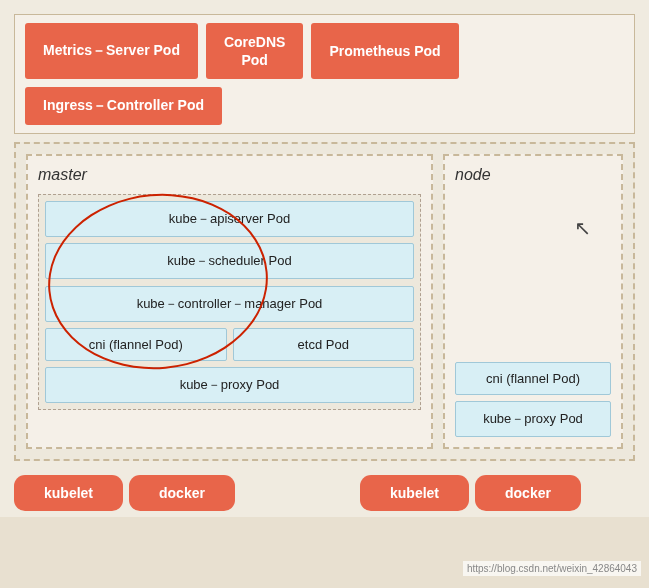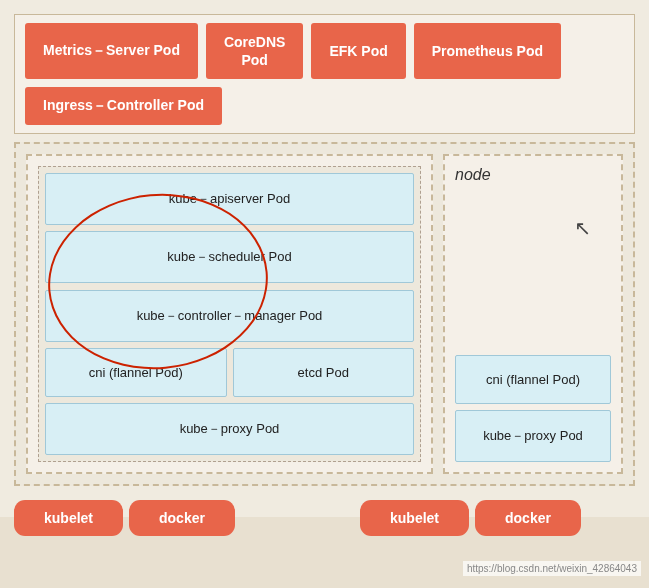--- a/index.html
+++ b/index.html
@@ -76,21 +76,21 @@
       font-size: 16px;
       font-style: italic;
       color: #333;
       margin-bottom: 4px;
     }
 
     .inner-pod-btn {
       background: #d8eff5;
       border: 1.5px solid #a0c8d8;
       color: #222;
-      padding: 16px 12px;
+      padding: 8px 12px;
       font-size: 13px;
       text-align: center;
       cursor: pointer;
       border-radius: 2px;
       width: 100%;
     }
 
     .small-row {
       display: flex;
       gap: 6px;
@@ -191,28 +191,28 @@
 <body>
 
 <div class="main-container">
 
   <div class="top-pods">
     <button class="pod-btn">Metrics－Server Pod</button>
     <button class="pod-btn coredns">
       <span>CoreDNS</span><br>
       <span>Pod</span>
     </button>
-    <button class="pod-btn">EFK Pod</button>
     <button class="pod-btn">Prometheus Pod</button>
     <button class="pod-btn">Ingress－Controller Pod</button>
   </div>
 
   <div class="bottom-section">
 
     <div class="master-panel">
+      <div class="panel-label">master</div>
 
       <div class="inner-panel-wrapper">
         <button class="inner-pod-btn">kube－apiserver Pod</button>
         <button class="inner-pod-btn" style="margin-top:6px;">kube－scheduler Pod</button>
         <button class="inner-pod-btn" style="margin-top:7px;">kube－controller－manager Pod</button>
         <div class="small-row" style="margin-top:6px;">
           <button class="inner-pod-btn">cni (flannel  Pod)</button>
           <button class="inner-pod-btn">etcd Pod</button>
         </div>
         <button class="inner-pod-btn" style="margin-top:6px;">kube－proxy Pod</button>

